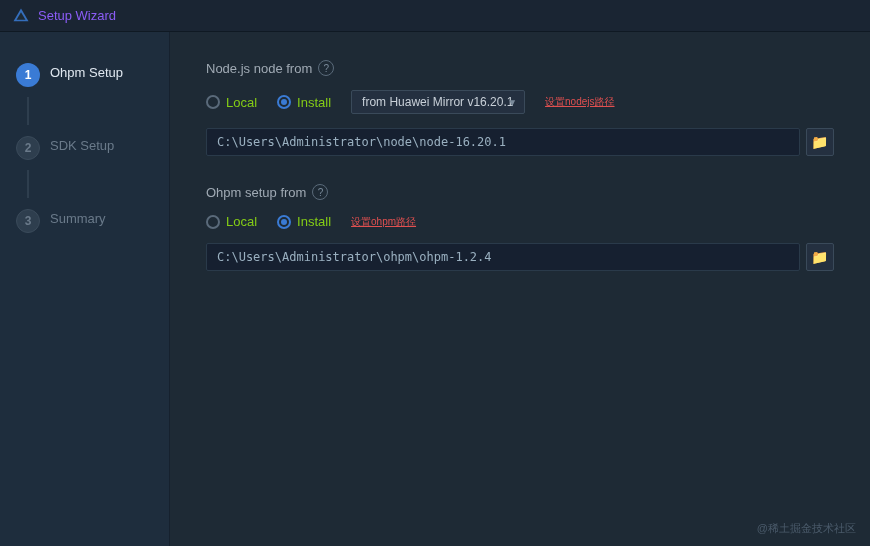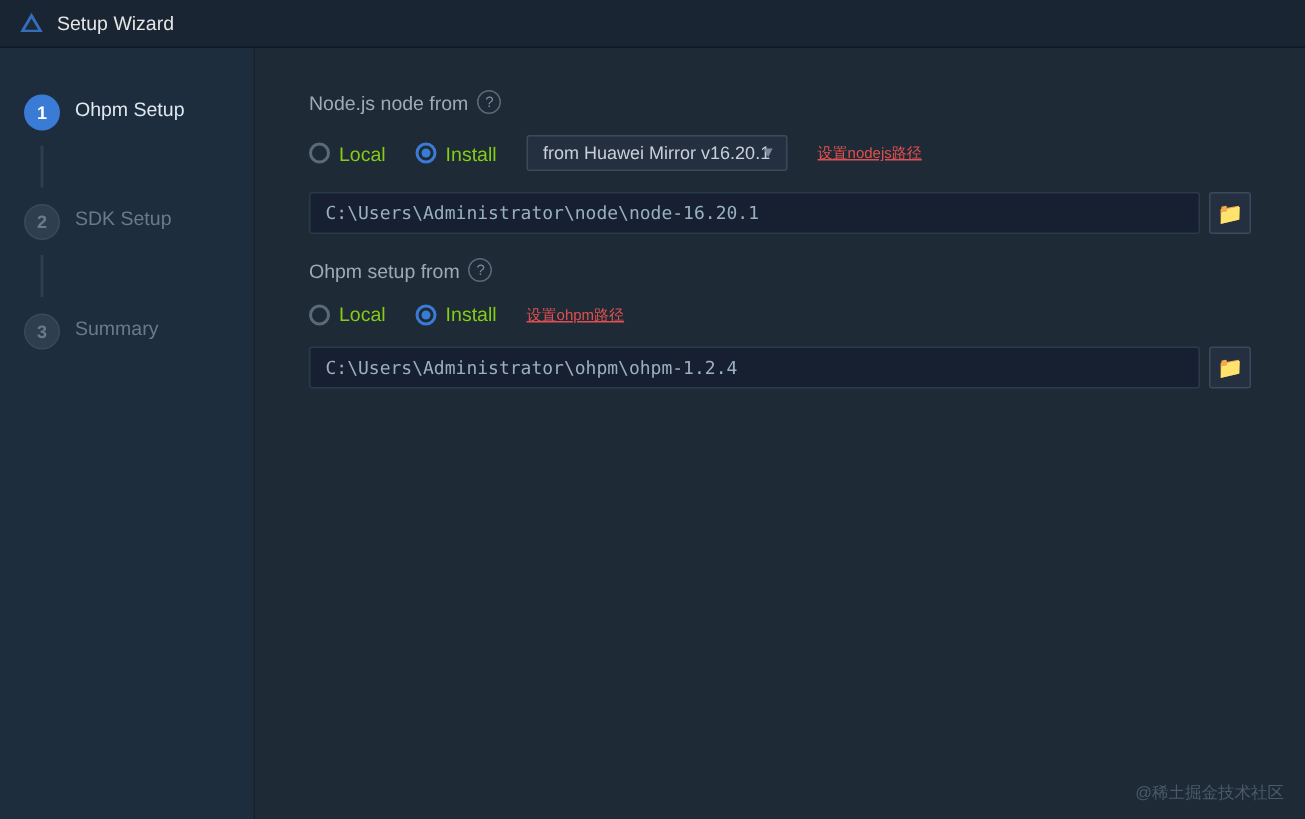--- a/index.html
+++ b/index.html
@@ -21,21 +21,21 @@
       padding: 0 12px;
       border-bottom: 1px solid #0f1923;
     }
     .title-bar-logo {
       width: 18px;
       height: 18px;
       margin-right: 8px;
     }
     .title-bar-text {
       font-size: 13px;
-      color: #e5e5e5;
+      color: #8b5cf6;
     }
 
     
     .main-container {
       display: flex;
       height: calc(546px - 32px);
     }
 
     
     .sidebar {
@@ -206,21 +206,21 @@
       color: #e05050;
       font-size: 10px;
       text-decoration: underline;
     }
 
     
     .path-row {
       display: flex;
       align-items: center;
       gap: 6px;
-      margin-bottom: 16px;
+      margin-bottom: 28px;
     }
 
     .path-input {
       flex: 1;
       background: #162030;
       border: 1px solid #2a3a4a;
       color: #9ab0c0;
       font-size: 12px;
       padding: 6px 10px;
       border-radius: 2px;

